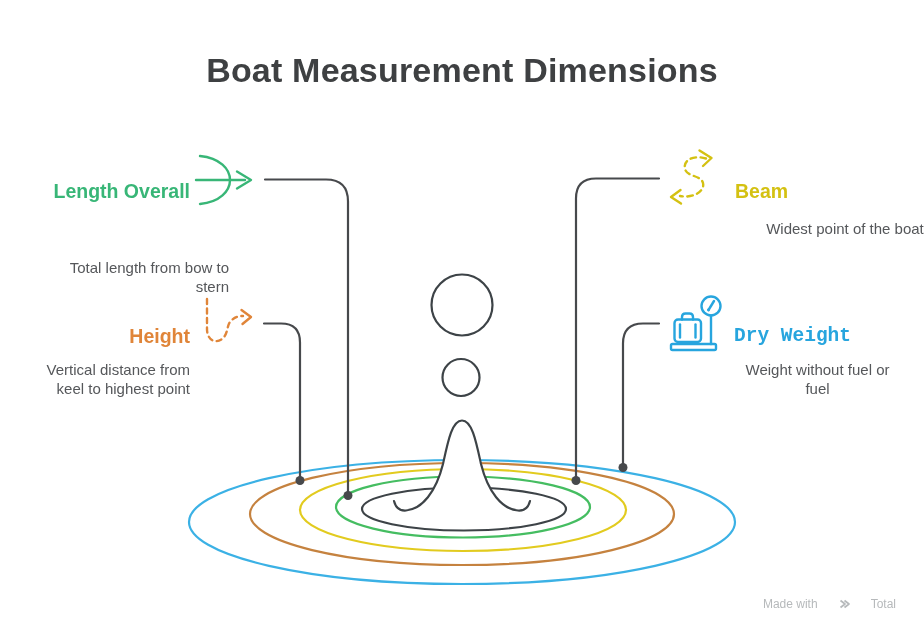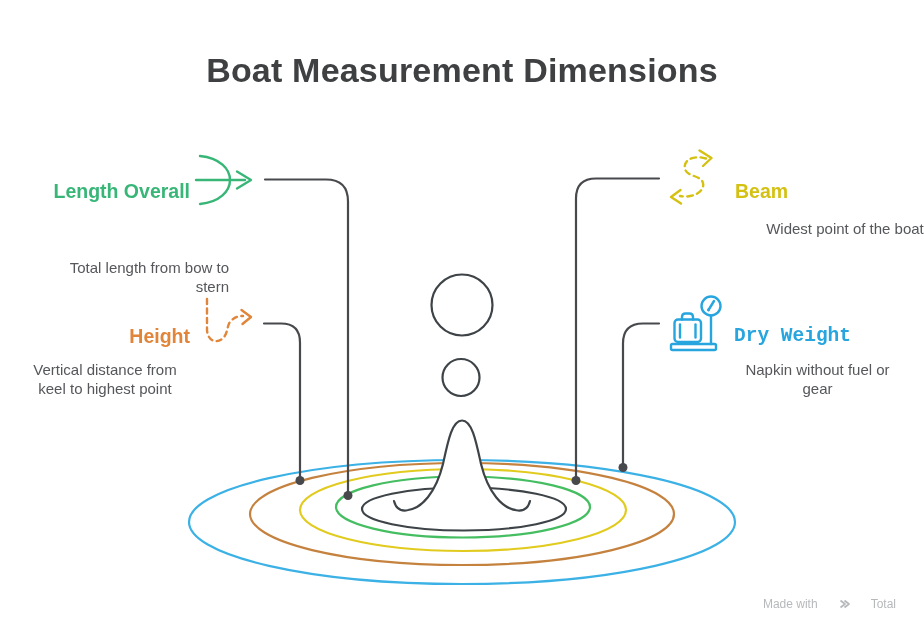--- a/index.html
+++ b/index.html
@@ -15,21 +15,21 @@
     position:absolute;font-size:19.5px;font-weight:600;line-height:1.1;white-space:nowrap;
   }
   .callout-desc{
     position:absolute;font-size:15px;font-weight:400;color:var(--color-desc_text);line-height:19px;
   }
   .align-right{text-align:right;}
   .align-left{text-align:center;}
   .lo-label{top:181px;right:734px;color:var(--color-green);}
   .lo-desc{top:214px;right:695px;width:180px;margin-top:44px;}
   .height-label{top:326px;right:734px;color:var(--color-orange);}
-  .height-desc{top:360px;right:734px;width:170px;text-align:center;}
+  .height-desc{top:360px;right:734px;width:170px;}
   .beam-label{top:181px;left:735px;color:var(--color-yellow);}
   .beam-desc{top:219px;left:735px;width:220px;}
   .dw-label{top:326px;left:734px;color:var(--color-blue);font-family:Liberation Mono, monospace;}
   .dw-desc{top:360px;left:735px;width:165px;}
   .diagram-svg{position:absolute;top:0;left:0;}
   .footer{
     position:absolute;top:597px;right:28px;display:flex;align-items:center;gap:20px;
     font-size:12px;font-weight:500;color:var(--color-footer_text);
   }
 </style>
@@ -43,21 +43,21 @@
   <div class="callout-label align-right lo-label">Length Overall</div>
   <div class="callout-desc align-right lo-desc">Total length from bow to stern</div>
 
   <div class="callout-label align-left beam-label">Beam</div>
   <div class="callout-desc align-left beam-desc">Widest point of the boat</div>
 
   <div class="callout-label align-right height-label">Height</div>
   <div class="callout-desc align-right height-desc">Vertical distance from keel to highest point</div>
 
   <div class="callout-label align-left dw-label">Dry Weight</div>
-  <div class="callout-desc align-left dw-desc">Napkin without fuel or gear</div>
+  <div class="callout-desc align-left dw-desc">Weight without fuel or fuel</div>
 
   <svg class="diagram-svg" width="924" height="634" viewBox="0 0 924 634">
 
     <g fill="none" stroke-width="2.2">
       <ellipse cx="462" cy="522" rx="273" ry="62" style="stroke:var(--color-blue_ripple)"></ellipse>
       <ellipse cx="462" cy="514" rx="212" ry="51" style="stroke:var(--color-orange_ripple)"></ellipse>
       <ellipse cx="463" cy="510" rx="163" ry="41" style="stroke:var(--color-yellow_ripple)"></ellipse>
       <ellipse cx="463" cy="507" rx="127" ry="30.5" style="stroke:var(--color-green_ripple)"></ellipse>
       <ellipse cx="464" cy="509" rx="102" ry="21.5" style="stroke:var(--color-splash_dark)"></ellipse>
     </g>

